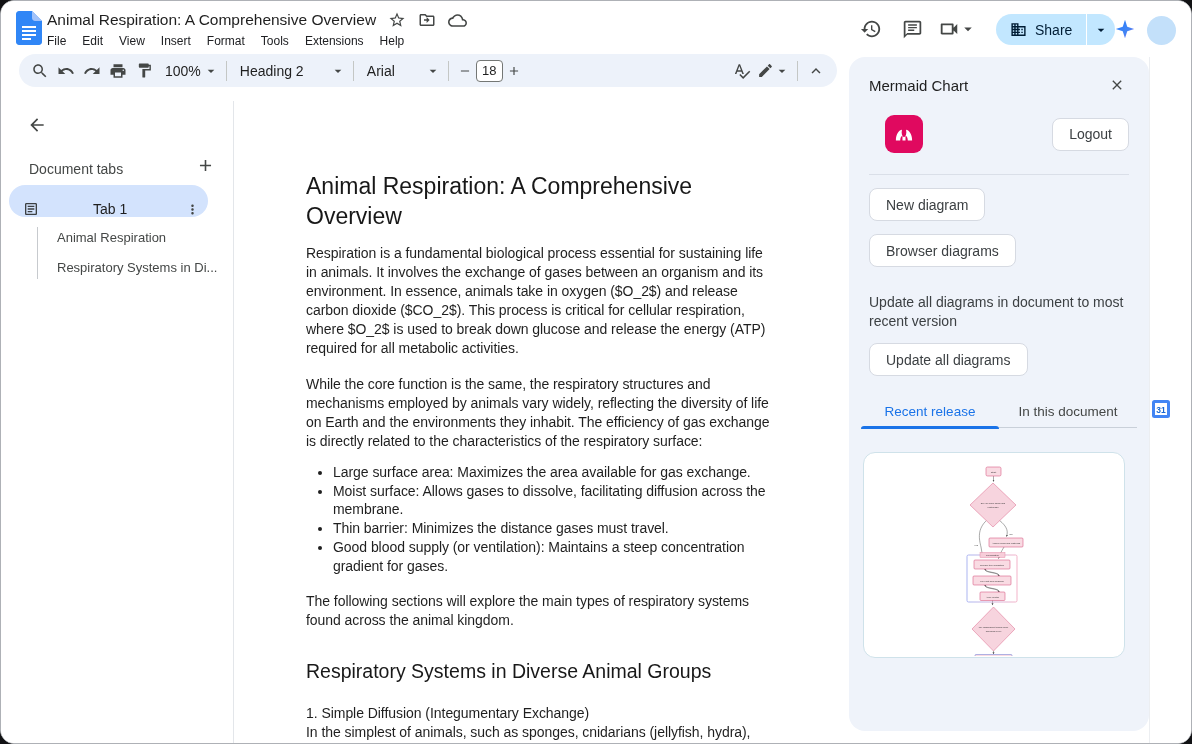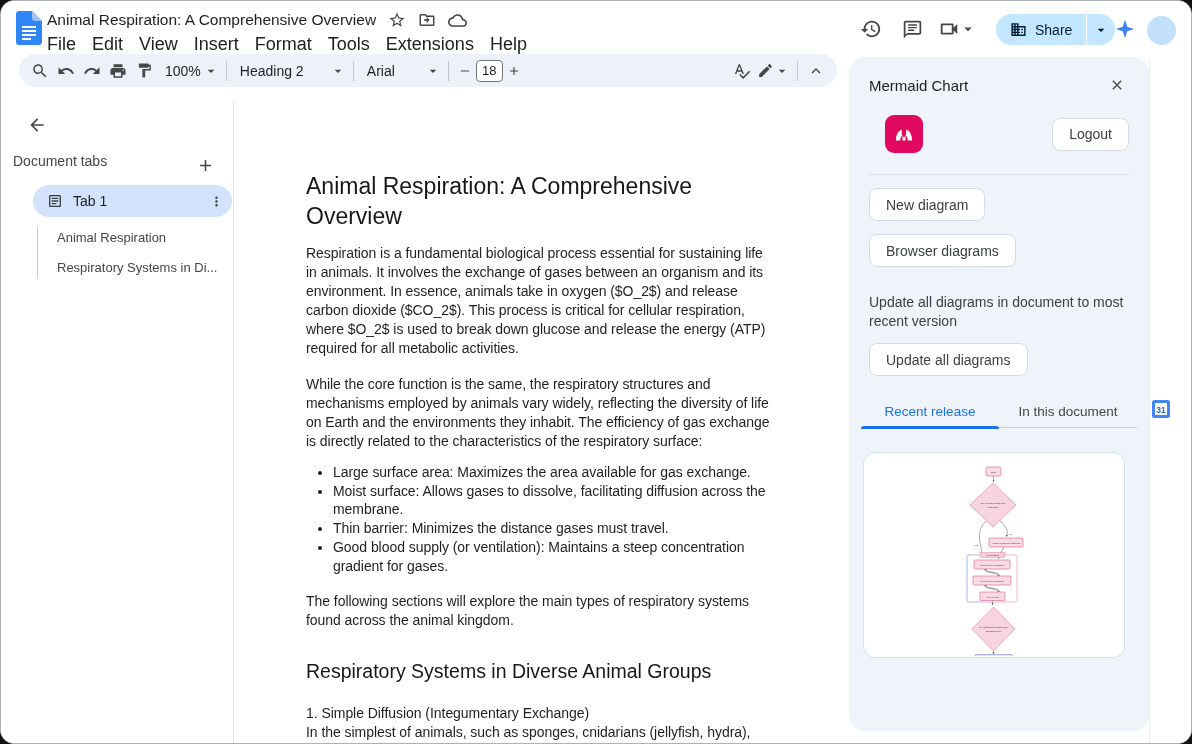--- a/index.html
+++ b/index.html
@@ -12,21 +12,21 @@
   .ic { fill:#444746; }
 
   
   .topbar { position:absolute; left:0; top:0; width:1192px; height:56px; background:#fff; }
   .docs-logo { position:absolute; left:15px; top:10px; cursor:pointer; }
   .title-wrap { position:absolute; left:46px; top:7px; }
   .title-row { display:flex; align-items:center; gap:12px; height:24px; }
   .doc-title { font-size:15.5px; color:#1f1f1f; white-space:nowrap; }
   .title-ic { width:18px; height:18px; cursor:pointer; }
   .menu-row { display:flex; height:20px; margin-top:1px; margin-left:-8px; }
-  .menu-item { font-size:18px; color:#202124; padding:1px 8px; border-radius:8px; cursor:pointer; }
+  .menu-item { font-size:12px; color:#202124; padding:1px 8px; border-radius:8px; cursor:pointer; }
   .round-btn { position:absolute; width:28px; height:28px; top:14px; display:flex; align-items:center; justify-content:center; cursor:pointer; }
   .share-group { position:absolute; left:995px; top:13px; height:31px; display:flex; }
   .share-main { background:#c2e7ff; border-radius:16px 0 0 16px; display:flex; align-items:center; gap:8px; padding:0 14px 0 14px; cursor:pointer; }
   .share-main span { font-size:14px; font-weight:500; color:#001d35; }
   .share-arrow { background:#c2e7ff; border-radius:0 16px 16px 0; width:28px; margin-left:1px; display:flex; align-items:center; justify-content:center; cursor:pointer; }
   .avatar { position:absolute; left:1146px; top:15px; width:29px; height:29px; border-radius:50%; background:#c3e0fa; cursor:pointer; }
 
   
   .toolbar { position:absolute; left:18px; top:53px; width:818px; height:33px; background:#edf2fa;
              border-radius:17px; display:flex; align-items:center; padding:0 8px; }
@@ -37,25 +37,25 @@
   .fontsize-box { width:27px; height:22px; background:#fff; border:1px solid #747775; border-radius:4px;
                   font-size:13px; color:#1f1f1f; display:flex; align-items:center; justify-content:center; cursor:text; }
   .tspacer { flex:1; }
 
   
   .hsep { position:absolute; left:0; top:100px; width:836px; height:1px; background:#e3e6ea; }
   .vsep { position:absolute; left:232px; top:100px; width:1px; height:644px; background:#e3e6ea; }
 
   .sidebar { position:absolute; left:0; top:100px; width:232px; height:644px; background:#fff; }
   .back-btn { position:absolute; left:22px; top:10px; width:28px; height:28px; display:flex; align-items:center; justify-content:center; cursor:pointer; }
-  .dtabs-row { position:absolute; left:12px; right:16px; top:52px; height:24px; display:flex; align-items:flex-start; justify-content:space-between; }
+  .dtabs-row { position:absolute; left:28px; right:16px; top:52px; height:24px; display:flex; align-items:flex-end; justify-content:space-between; }
   .dtabs-label { font-size:14px; color:#444746; font-weight:500; }
   .plus-btn { width:24px; height:24px; display:flex; align-items:center; justify-content:center; cursor:pointer; }
-  .tab-pill { position:absolute; left:32px; top:84px; width:199px; height:32px; background:#d3e3fd; border-radius:16px;
-              display:flex; align-items:center; padding:0 8px 0 14px; cursor:pointer; }
+  .tab-pill { position:absolute; left:8px; top:84px; width:199px; height:32px; background:#d3e3fd; border-radius:16px;
+              display:flex; align-items:flex-end; padding:0 8px 0 14px; cursor:pointer;gap:44px; }
   .tab-pill .tlabel { font-size:14px; color:#1f1f1f; font-weight:500; margin-left:10px; flex:1; }
   .outline-line { position:absolute; left:36px; top:126px; width:1px; height:52px; background:#c7cace; }
   .outline-item { position:absolute; left:56px; width:170px; font-size:13px; color:#444746; white-space:nowrap; overflow:hidden; cursor:pointer; }
 
   .page { position:absolute; left:233px; top:100px; width:603px; height:644px; background:#fff; overflow:hidden; }
   .doc-col { position:absolute; left:72px; top:70px; width:464px; color:#1f1f1f; }
   .doc-h1 { font-size:23px; line-height:30px; font-weight:400; color:#181818; margin-bottom:13px; }
   .doc-p  { font-size:14px; line-height:19px; letter-spacing:-0.05px; }
   .doc-ul { margin:12px 0 0 0; padding-left:27px; }
   .doc-ul li { font-size:14px; line-height:18.7px; letter-spacing:-0.05px; }

